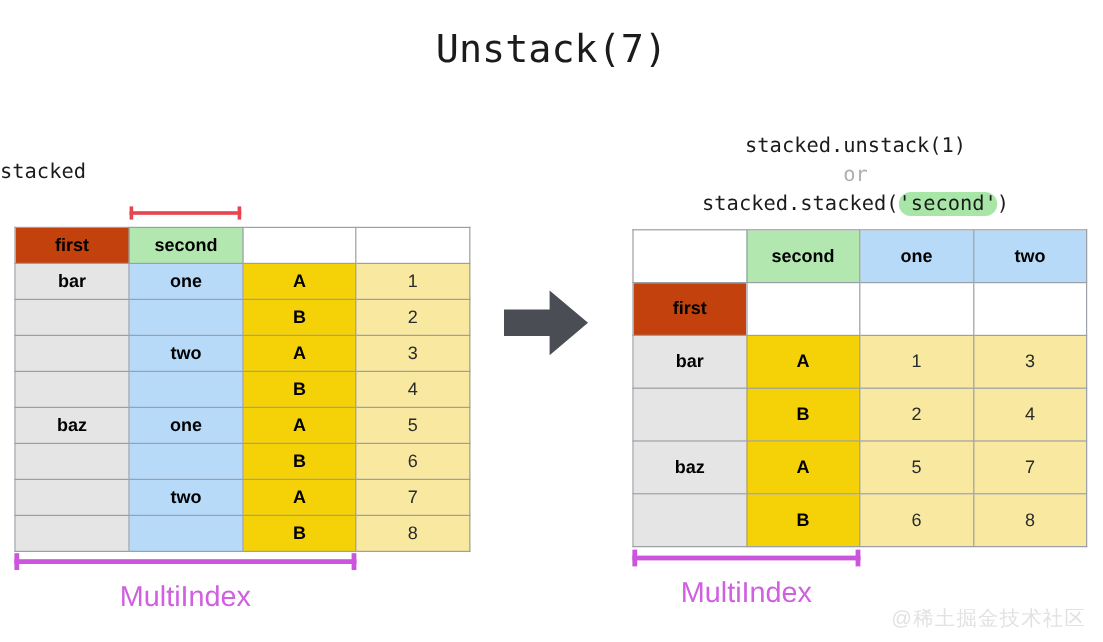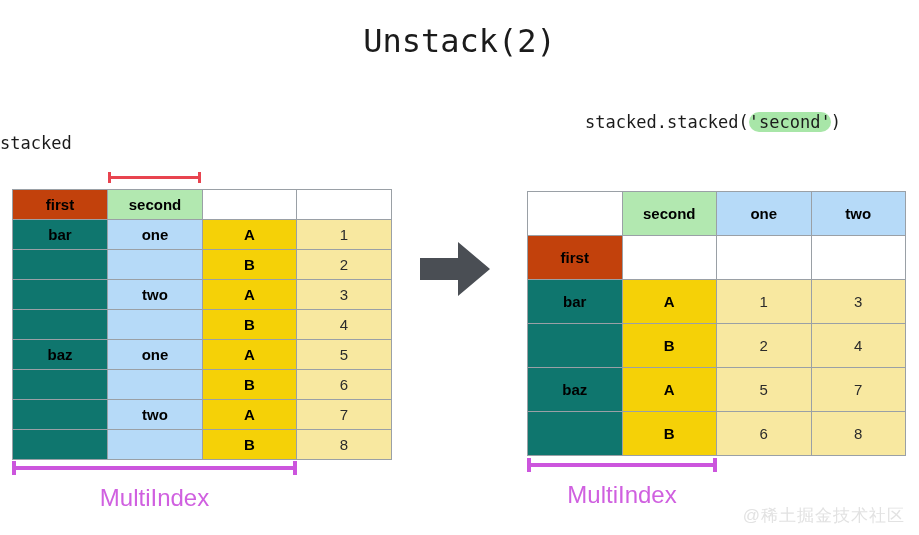--- a/index.html
+++ b/index.html
@@ -42,21 +42,21 @@
     border:1px solid #9aa0a6;font-size:15px;
   }
   #left-table col.c1{width:95px;}
   #left-table col.c2{width:95px;}
   #left-table col.c3{width:94px;}
   #left-table col.c4{width:95px;}
 
   .cell-first{background:#c2410c;font-weight:bold;color:#000;}
   .cell-second{background:#b2e8b0;font-weight:bold;color:#000;}
   .cell-blank{background:#ffffff;}
-  .cell-idx1{background:#0f766e;font-weight:bold;color:#000;}
+  .cell-idx1{background:#e5e5e5;font-weight:bold;color:#000;}
   .cell-idx2{background:#b6daf8;font-weight:bold;color:#000;}
   .cell-idx3{background:#f5d107;font-weight:bold;color:#000;}
   .cell-val{background:#f8e8a0;color:#2b2b2b;}
   .cell-hdr-blue{background:#b6daf8;font-weight:bold;color:#000;}
 
   
   #arrow{
     position:absolute;left:420px;top:240px;width:70px;height:58px;
   }
 
@@ -93,21 +93,21 @@
 
   
   #watermark{
     position:absolute;right:14px;bottom:8px;
     font-size:17px;color:#e2e2e2;letter-spacing:1px;text-align:right;
   }
 </style>
 </head>
 <body>
 
-<div id="page-title" class="mono">Unstack(2)</div>
+<div id="page-title" class="mono">Unstack(7)</div>
 
 <div id="stacked-label" class="mono">stacked</div>
 
 <div id="red-bracket">
   <div class="capL"></div>
   <div class="bar"></div>
   <div class="capR"></div>
 </div>
 
 <table id="left-table">
@@ -182,20 +182,22 @@
 </div>
 <div id="left-mi" class="mi-label">MultiIndex</div>
 
 <div id="arrow">
   <svg width="70" height="58" viewBox="0 0 70 58">
     <polygon points="0,18 38,18 38,2 70,29 38,56 38,40 0,40" fill="#4a4e54"></polygon>
   </svg>
 </div>
 
 <div id="code-block" class="mono">
+  <div>stacked.unstack(1)</div>
+  <div id="code-or">or</div>
   <div><span>stacked.stacked(</span><span class="hl-green">'second'</span><span>)</span></div>
 </div>
 
 <table id="right-table">
   <colgroup>
       <col>
       <col>
       <col>
       <col>
     </colgroup>

